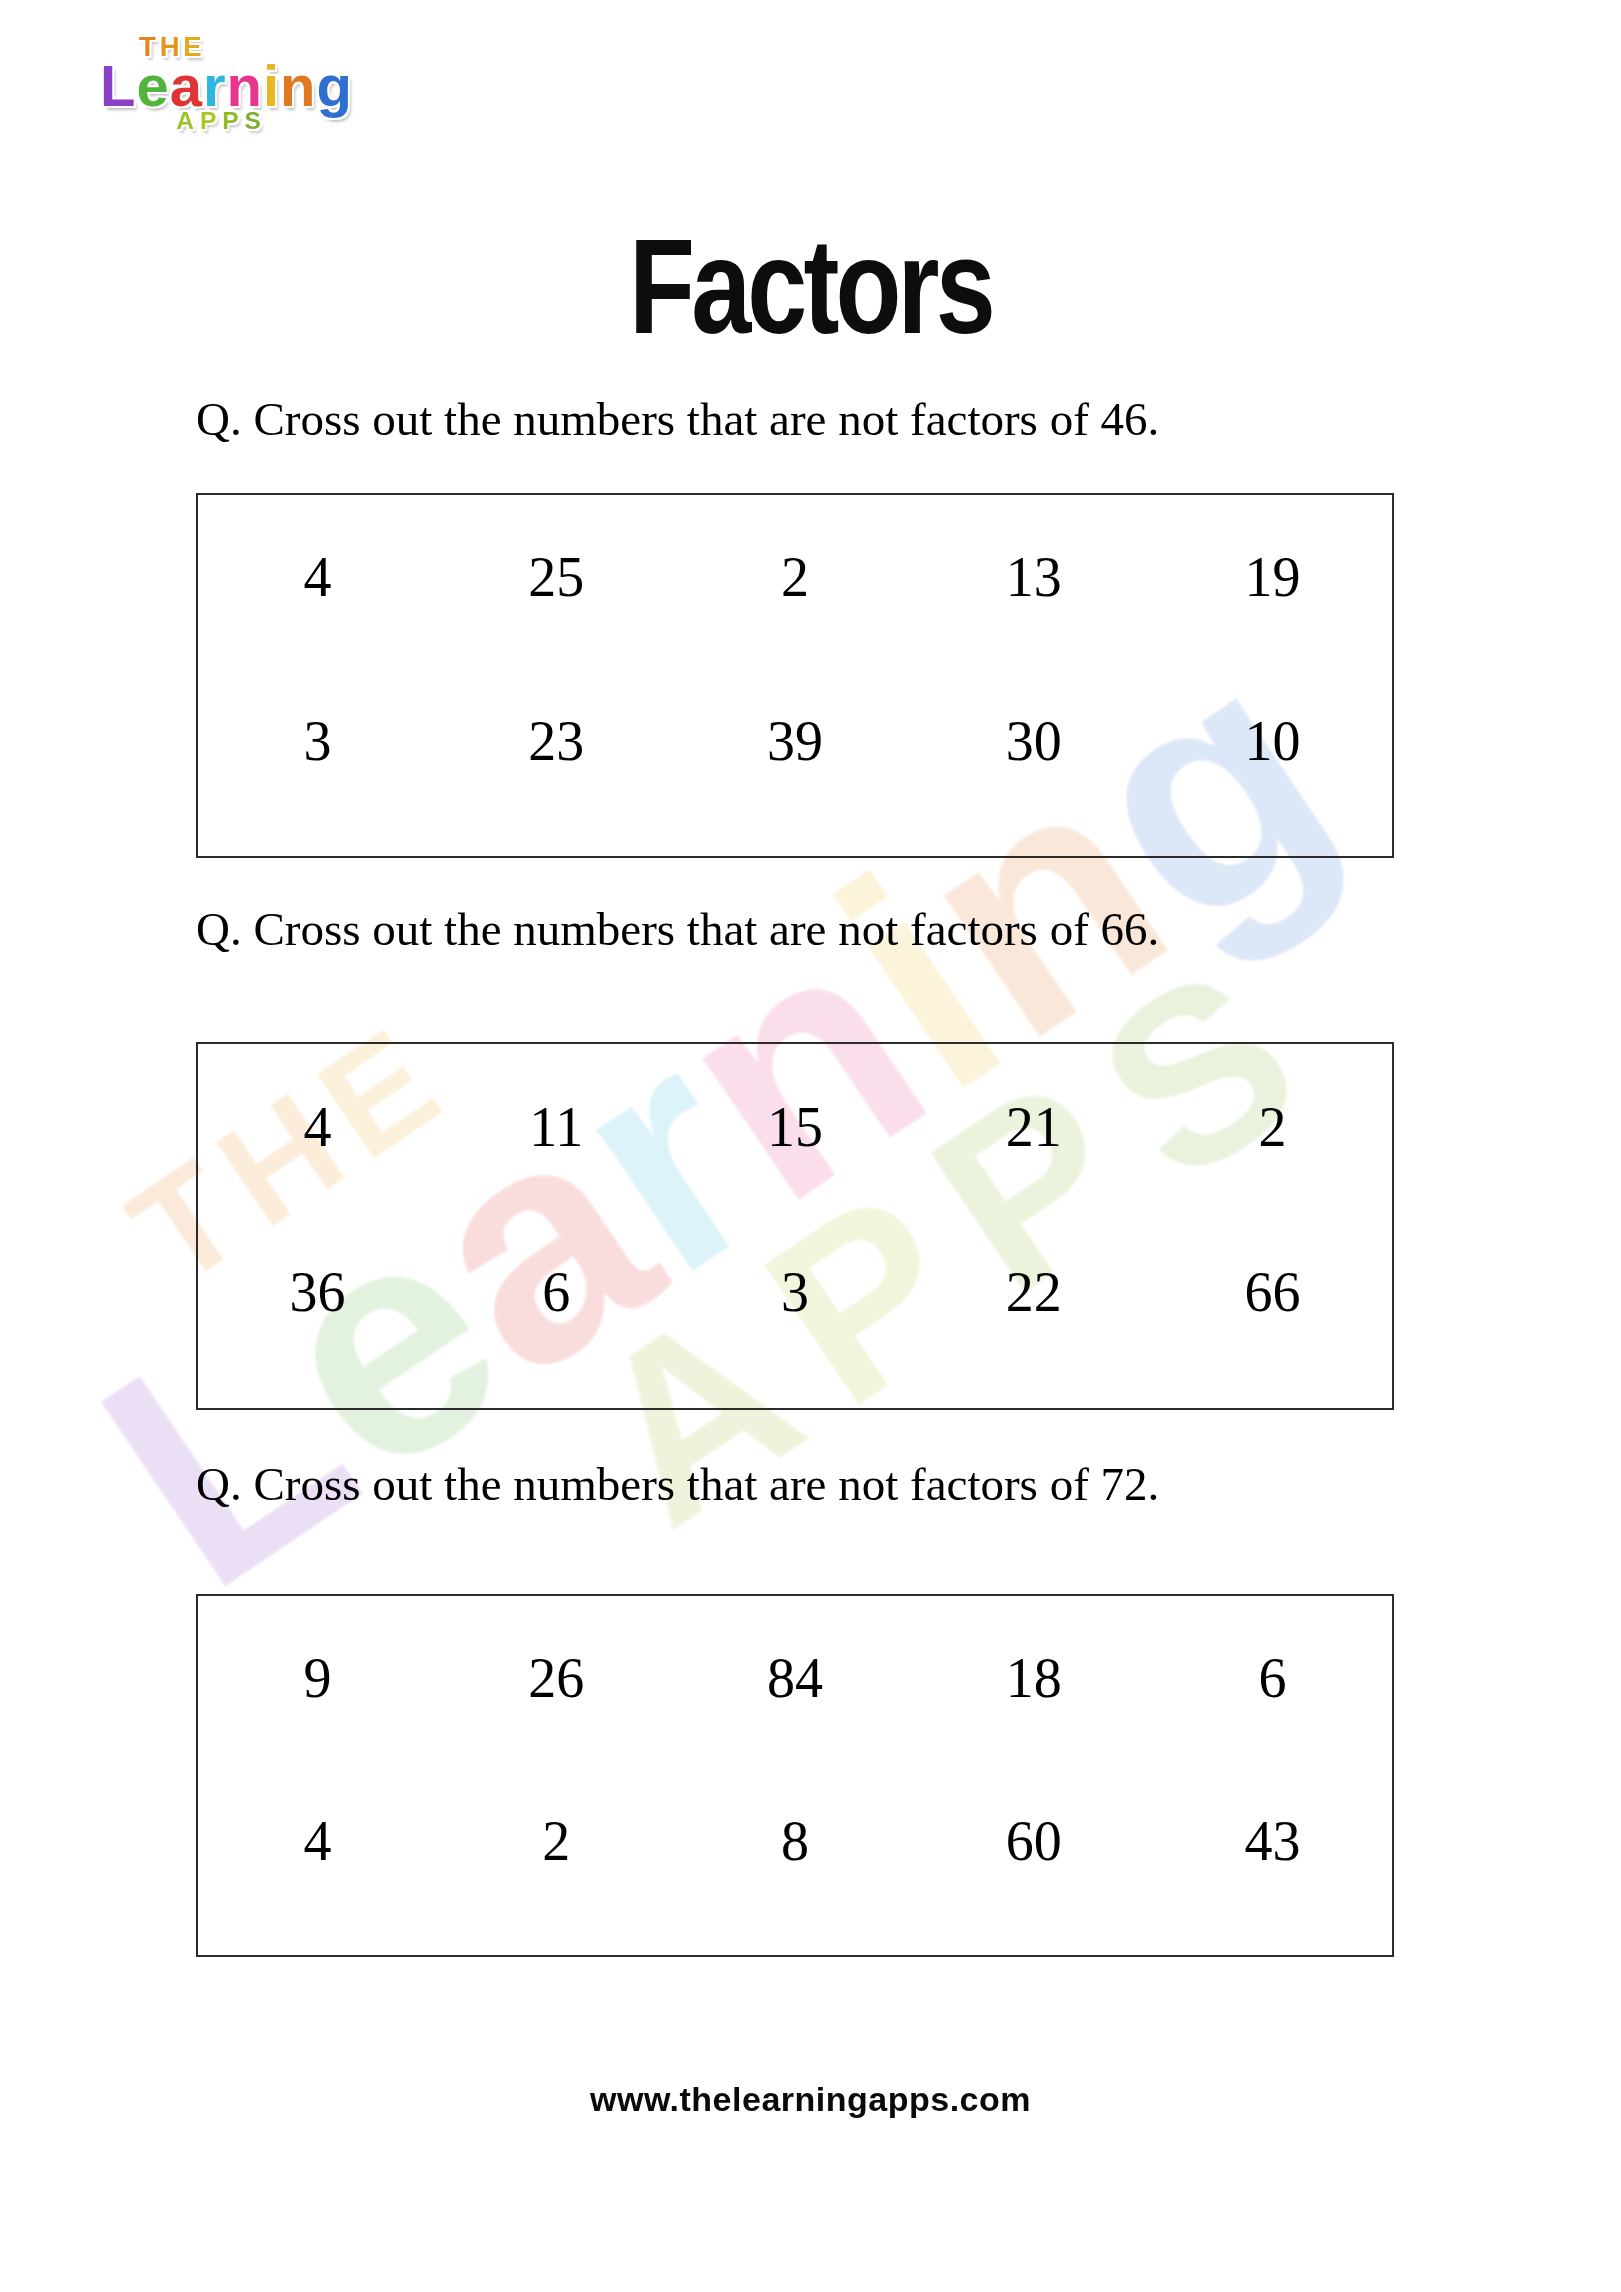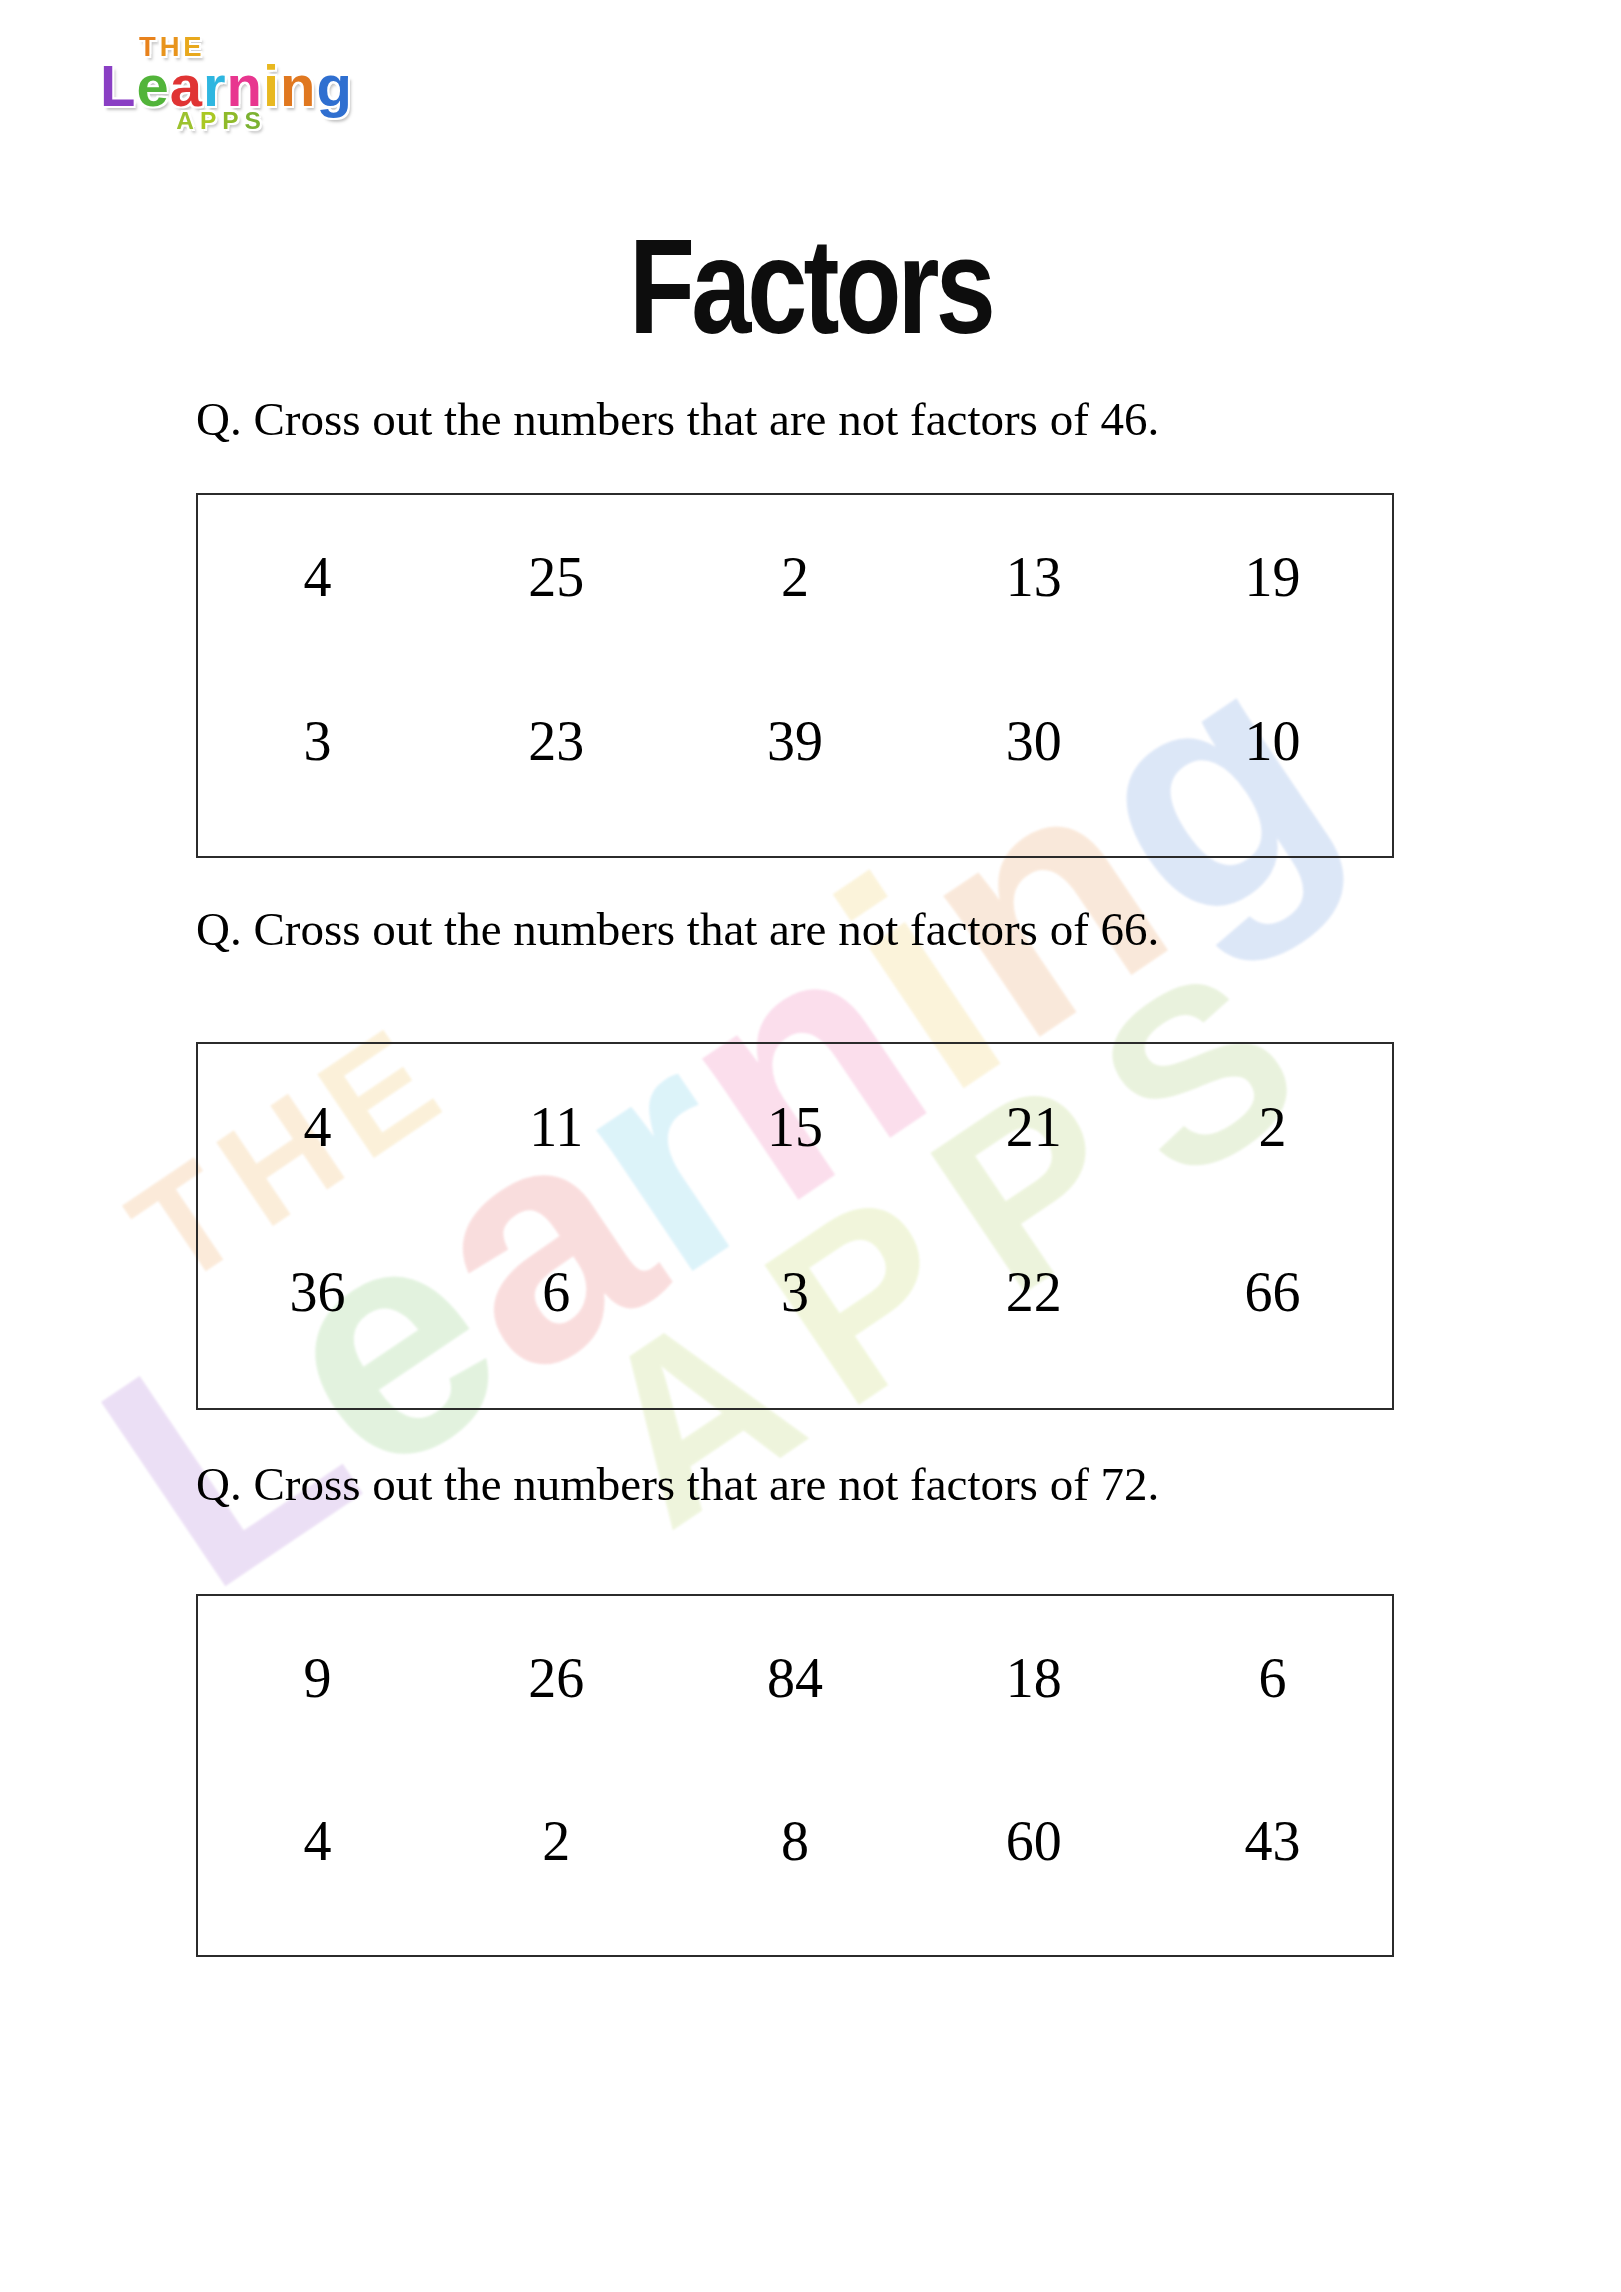--- a/index.html
+++ b/index.html
@@ -153,15 +153,16 @@
     <span class="cell">84</span>
     <span class="cell">18</span>
     <span class="cell">6</span>
     <span class="cell">4</span>
     <span class="cell">2</span>
     <span class="cell">8</span>
     <span class="cell">60</span>
     <span class="cell">43</span>
   </div>
 
+  <div class="footer">www.thelearningapps.com</div>
 
 </div>
 
 
 </body></html>

